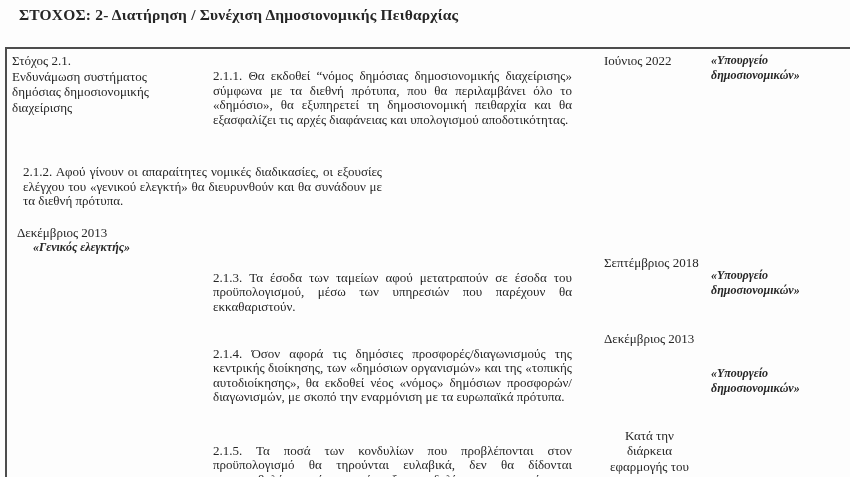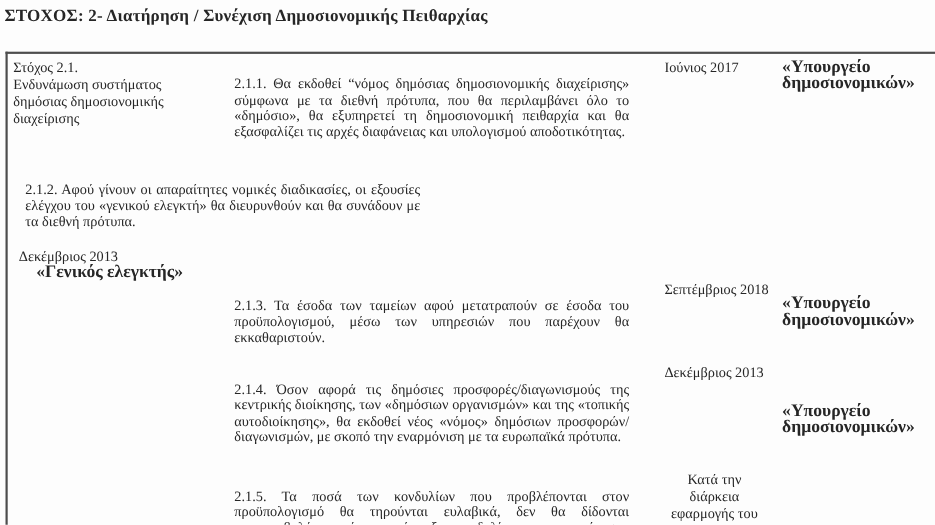--- a/index.html
+++ b/index.html
@@ -10,21 +10,21 @@
   }
   .page {
     position:relative;
     width:850px; height:477px;
     overflow:hidden;
     background:#fdfdfd;
     color:#262626;
   }
   .doc-title {
     position:absolute;
-    left:4px; top:6px;
+    left:19px; top:6px;
     font-size:15.5px;
     font-weight:bold;
     letter-spacing:0.2px;
     white-space:nowrap;
   }
   .goal-table {
     position:absolute;
     left:5px; top:47px;
     width:845px;
     border-top:2px solid #4d4d4d;
@@ -58,21 +58,22 @@
   .row.r2 { min-height:70px;flex-direction:column; }
   .row.r3 { min-height:65px; }
   .row.r4 { min-height:97px; }
   .goal-cell { line-height:15.5px; font-size:13px; }
   .goal-label { display:block; }
   .proc { text-align:justify; margin:16px; }
   .time-cell { line-height:15px; }
   .time-center { text-align:center; padding-right:14px; line-height:15.5px; }
   .dept {
     font-weight:bold;
-    font-size:16px;
+    font-style:italic;
+    font-size:12px;
     line-height:15px;
   }
   .dept.d2 { padding-left:24px; white-space:nowrap; }
   .dept.d3 { margin-top:13px; }
   .dept.d4 { margin-top:35px; }
   .dept.d5 { margin-top:50px; }
 </style>
 </head>
 <body>
 
@@ -86,21 +87,21 @@
     <div class="tbody">
 
       <div class="row r1">
         <div class="c1 goal-cell">
           <span class="goal-label">Στόχος 2.1.</span>
           <span>Ενδυνάμωση συστήματος δημόσιας δημοσιονομικής διαχείρισης</span>
         </div>
         <div class="c2">
             <p class="proc">2.1.1. Θα εκδοθεί “νόμος δημόσιας δημοσιονομικής διαχείρισης» σύμφωνα με τα διεθνή πρότυπα, που θα περιλαμβάνει όλο το «δημόσιο», θα εξυπηρετεί τη δημοσιονομική πειθαρχία και θα εξασφαλίζει τις αρχές διαφάνειας και υπολογισμού αποδοτικότητας.</p>
           </div>
-        <div class="c3 time-cell">Ιούνιος 2017</div>
+        <div class="c3 time-cell">Ιούνιος 2022</div>
         <div class="c4">
             <div class="dept d1">«Υπουργείο δημοσιονομικών»</div>
           </div>
       </div>
 
       <div class="row r2">
         <div class="c1"></div>
         <div class="c2">
             <p class="proc">2.1.2. Αφού γίνουν οι απαραίτητες νομικές διαδικασίες, οι εξουσίες ελέγχου του «γενικού ελεγκτή» θα διευρυνθούν και θα συνάδουν με τα διεθνή πρότυπα.</p>
           </div>

